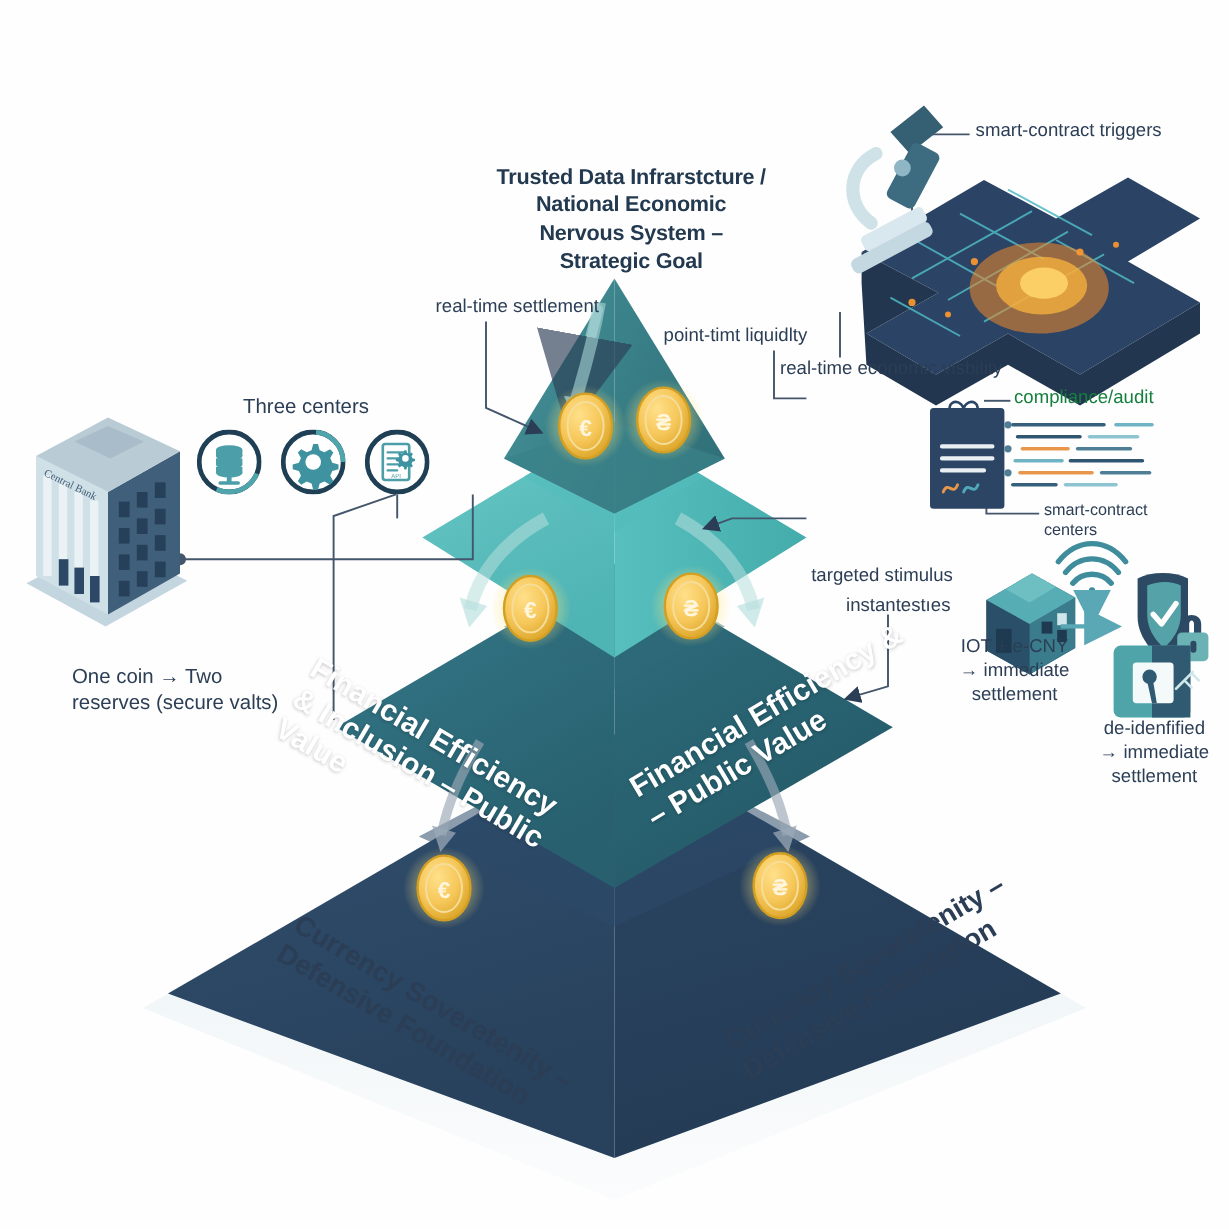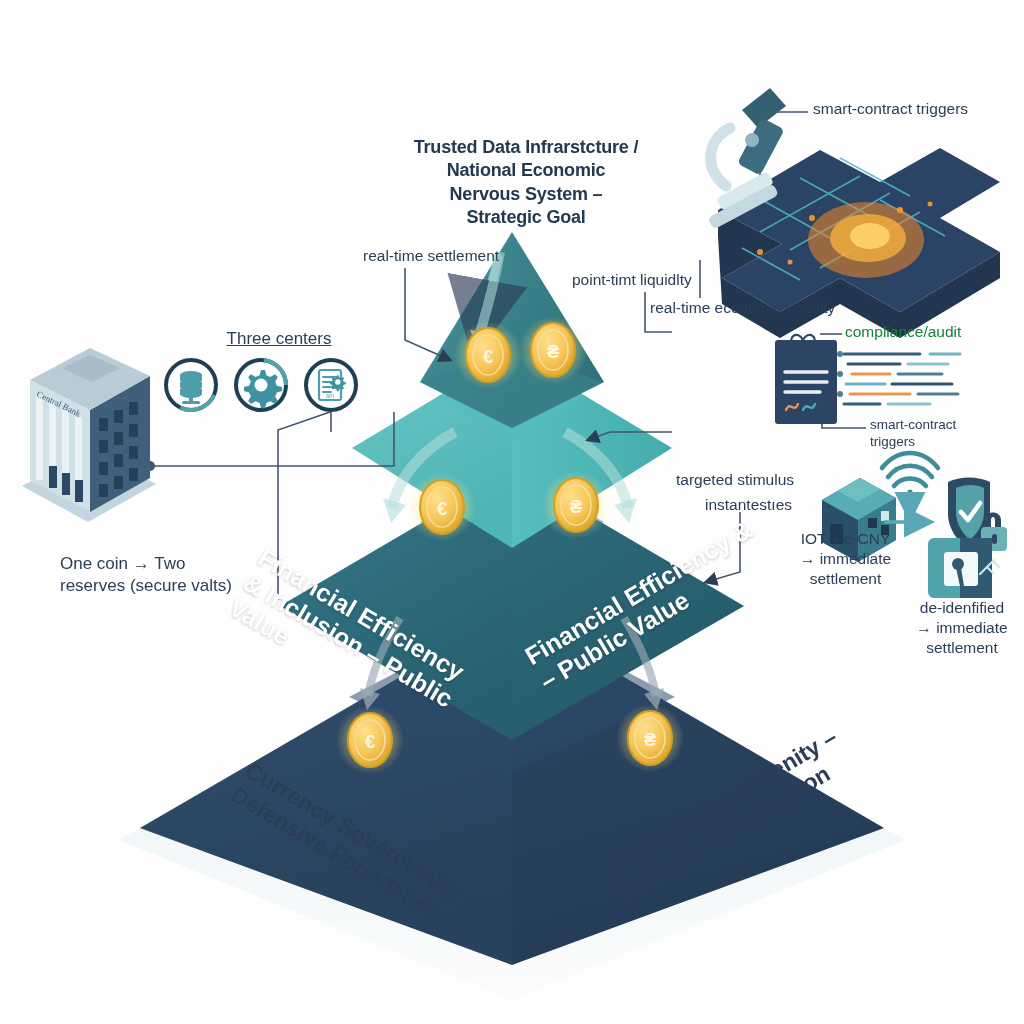--- a/index.html
+++ b/index.html
@@ -75,30 +75,30 @@
     font-size: 15.5px;
     line-height: 1.28;
     white-space: pre-line;
   }
   .callout.sm  { font-size: 13.5px; }
   .callout.lg  { font-size: 17px; }
   .callout.teal { color: #15803d; }
   .callout.c   { text-align: center; }
 
   #lbl-realtime-settlement { left: 363px; top: 246px; width: 180px; }
-  #lbl-point-liquidity     { left: 572px; top: 270px; width: 190px; }
+  #lbl-point-liquidity     { left: 553px; top: 270px; width: 190px; }
   #lbl-rt-visibility       { left: 650px; top: 298px; width: 220px; }
   #lbl-smart-triggers-top  { left: 813px; top: 99px;  width: 200px; }
   #lbl-compliance-audit    { left: 845px; top: 322px; width: 160px; }
   #lbl-smart-triggers-2    { left: 870px; top: 416px; width: 110px; }
   #lbl-targeted-stimulus   { left: 676px; top: 424px; width: 170px; margin-top: 46px; }
   #lbl-instantesties       { left: 705px; top: 495px; width: 140px; }
   #lbl-iot-ecny            { left: 783px; top: 529px; width: 125px; text-align: center; }
   #lbl-deidentified        { left: 900px; top: 598px; width: 124px; }
-  #lbl-three-centers       { left: 194px; top: 328px; width: 170px; text-decoration: underline; }
+  #lbl-three-centers       { left: 170px; top: 328px; width: 170px; }
   #lbl-one-coin            { left: 60px;  top: 553px; width: 220px; }
 
   
   .ctr-icon { width: 54px; height: 54px; }
   #ctr1 { left: 164px; top: 358px; }
   #ctr2 { left: 234px; top: 358px; }
   #ctr3 { left: 304px; top: 358px; }
 </style>
 </head>
 <body>
@@ -511,21 +511,21 @@
 
   <div class="abs callout" id="lbl-point-liquidity">point-timt liquidlty</div>
 
   <div class="abs callout" id="lbl-rt-visibility">real-time economic visbility</div>
 
   <div class="abs callout" id="lbl-smart-triggers-top">smart-contract triggers</div>
 
   <div class="abs callout teal" id="lbl-compliance-audit">compliance/audit</div>
 
   <div class="abs callout sm" id="lbl-smart-triggers-2">smart-contract
-triggers</div>
+centers</div>
 
   <div class="abs callout" id="lbl-targeted-stimulus">targeted stimulus</div>
 
   <div class="abs callout" id="lbl-instantesties">instantestıes</div>
 
   <div class="abs callout c" id="lbl-iot-ecny">IOT + e-CNY
 → immediate
 settlement</div>
 
   <div class="abs callout c" id="lbl-deidentified">de-idenfified

